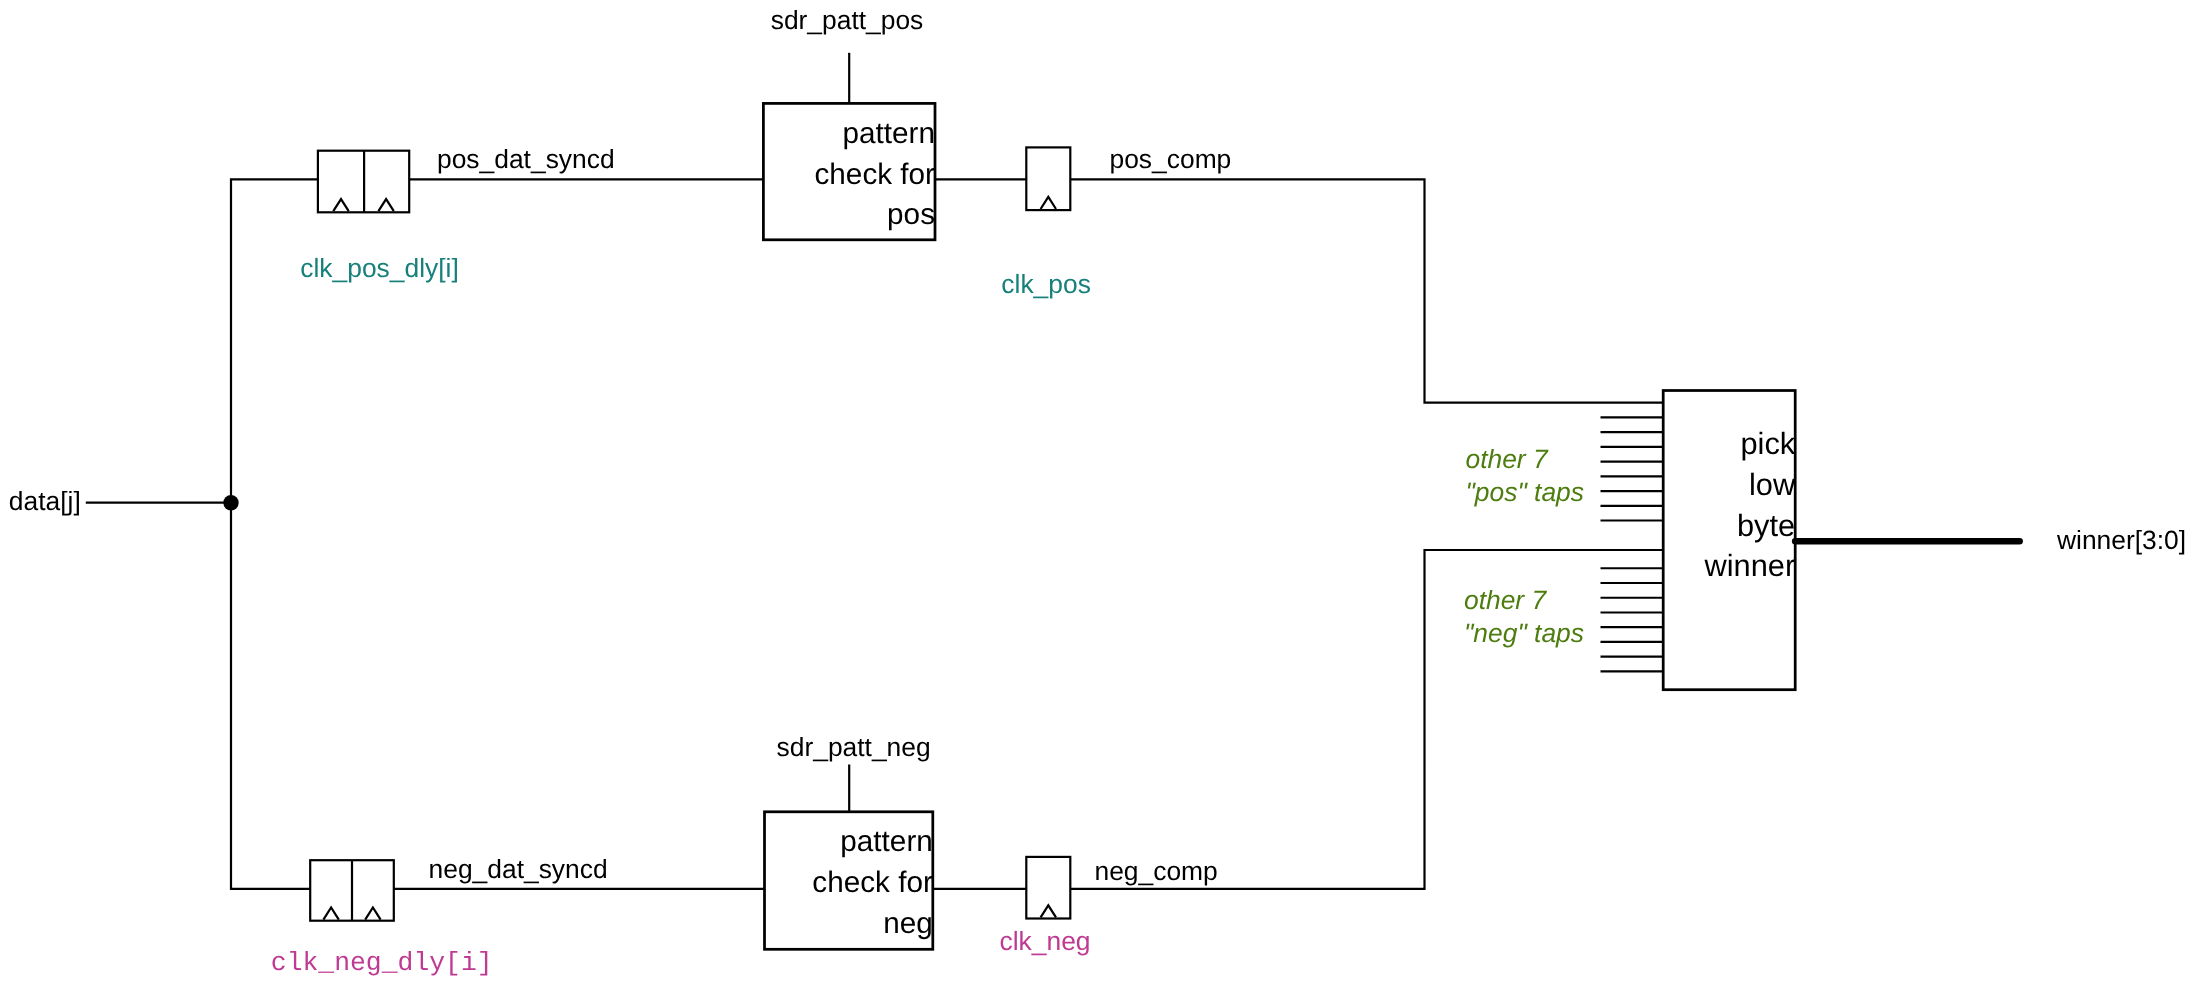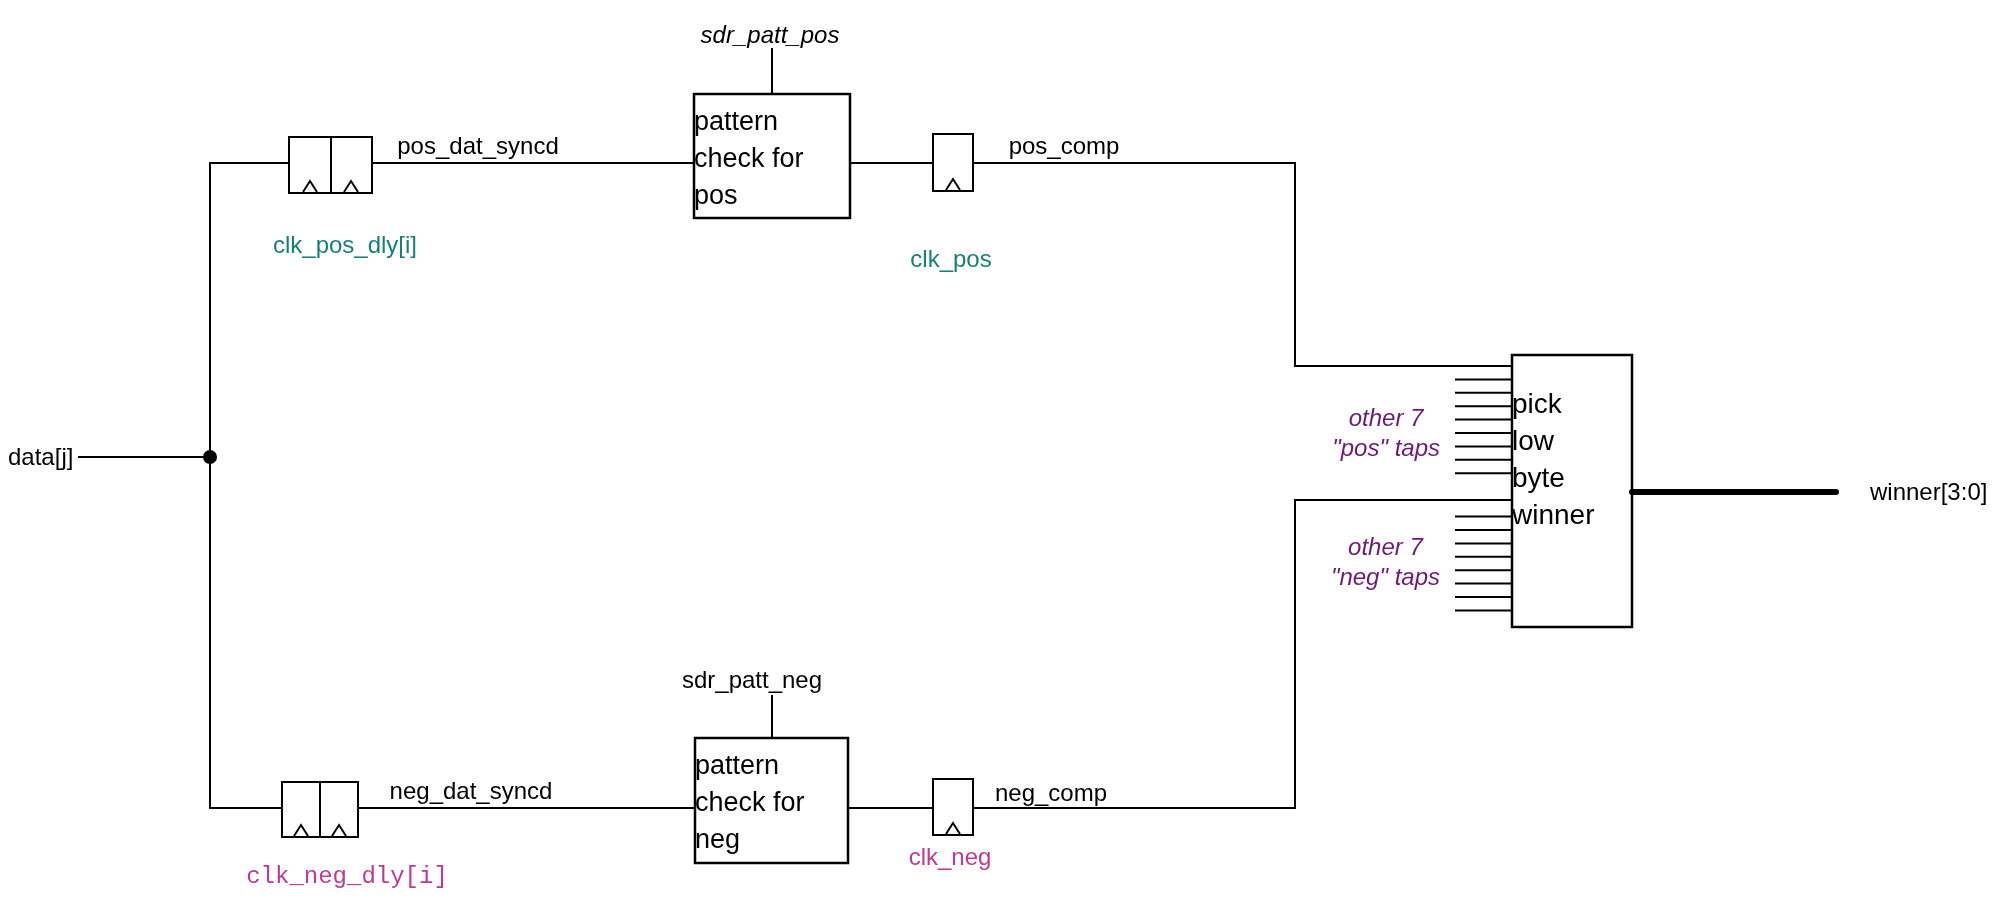--- a/index.html
+++ b/index.html
@@ -20,36 +20,36 @@
     white-space: nowrap;
     text-align: right;
   }
   .ctr { transform: translateX(-50%); text-align: center; }
   .teal { color: var(--teal); }
   .magenta { color: var(--magenta); }
   .boxtext {
     position: absolute;
     display: flex;
     flex-direction: column;
-    align-items: flex-start;
+    align-items: flex-end;
     justify-content: center;
     text-align: center;
     font-size: 27px;
     line-height: 37px;
     color: #000;
   }
   .picktext { font-size: 28px; }
   .tapnote {
     position: absolute;
     right: 561px;
-    text-align: center;
+    text-align: left;
     font-style: italic;
     font-size: 24px;
     line-height: 30px;
-    color: #701a75;
+    color: #4d7c0f;
     white-space: nowrap;
   }
 </style>
 </head>
 <body>
 
 <div class="canvas" style="--teal: #17807a; --magenta: #bf3a92;">
 
   <svg class="wires" width="2001" height="907" viewBox="0 0 2001 907" fill="none" stroke="#000000" stroke-width="2">
 
@@ -119,31 +119,31 @@
       <line x1="1455" y1="610.4" x2="1511" y2="610.4"></line>
     </g>
 
     <line x1="1632" y1="492" x2="1836" y2="492" stroke-width="6" stroke-linecap="round"></line>
   </svg>
 
   <div class="lbl" style="left:8px; top:443px;">data[j]</div>
 
   <div class="lbl ctr" style="left:478px; top:132px;">pos_dat_syncd</div>
 
-  <div class="lbl ctr" style="left:770px; top:21px;font-style:italic;">sdr_patt_pos</div>
+  <div class="lbl ctr" style="left:770px; top:5px;">sdr_patt_pos</div>
 
   <div class="lbl ctr" style="left:1064px; top:132px;">pos_comp</div>
 
   <div class="lbl ctr teal" style="left:345px; top:211px;margin-top:20px;">clk_pos_dly[i]</div>
 
   <div class="lbl ctr teal" style="left:951px; top:197px;margin-top:48px;">clk_pos</div>
 
   <div class="lbl ctr" style="left:471px; top:777px;">neg_dat_syncd</div>
 
-  <div class="lbl ctr" style="left:752px; top:666px;">sdr_patt_neg</div>
+  <div class="lbl ctr" style="left:776px; top:666px;">sdr_patt_neg</div>
 
   <div class="lbl ctr" style="left:1051px; top:779px;">neg_comp</div>
 
   <div class="lbl ctr magenta" style="left:347px; top:863px;font-family:Liberation Mono, monospace;">clk_neg_dly[i]</div>
 
   <div class="lbl ctr magenta" style="left:950px; top:843px;">clk_neg</div>
 
   <div class="lbl" style="left:1850px; top:478px;margin-left:20px;">winner[3:0]</div>
 
   <div class="boxtext" style="left:694px; top:96px; width:156px; height:124px;">

